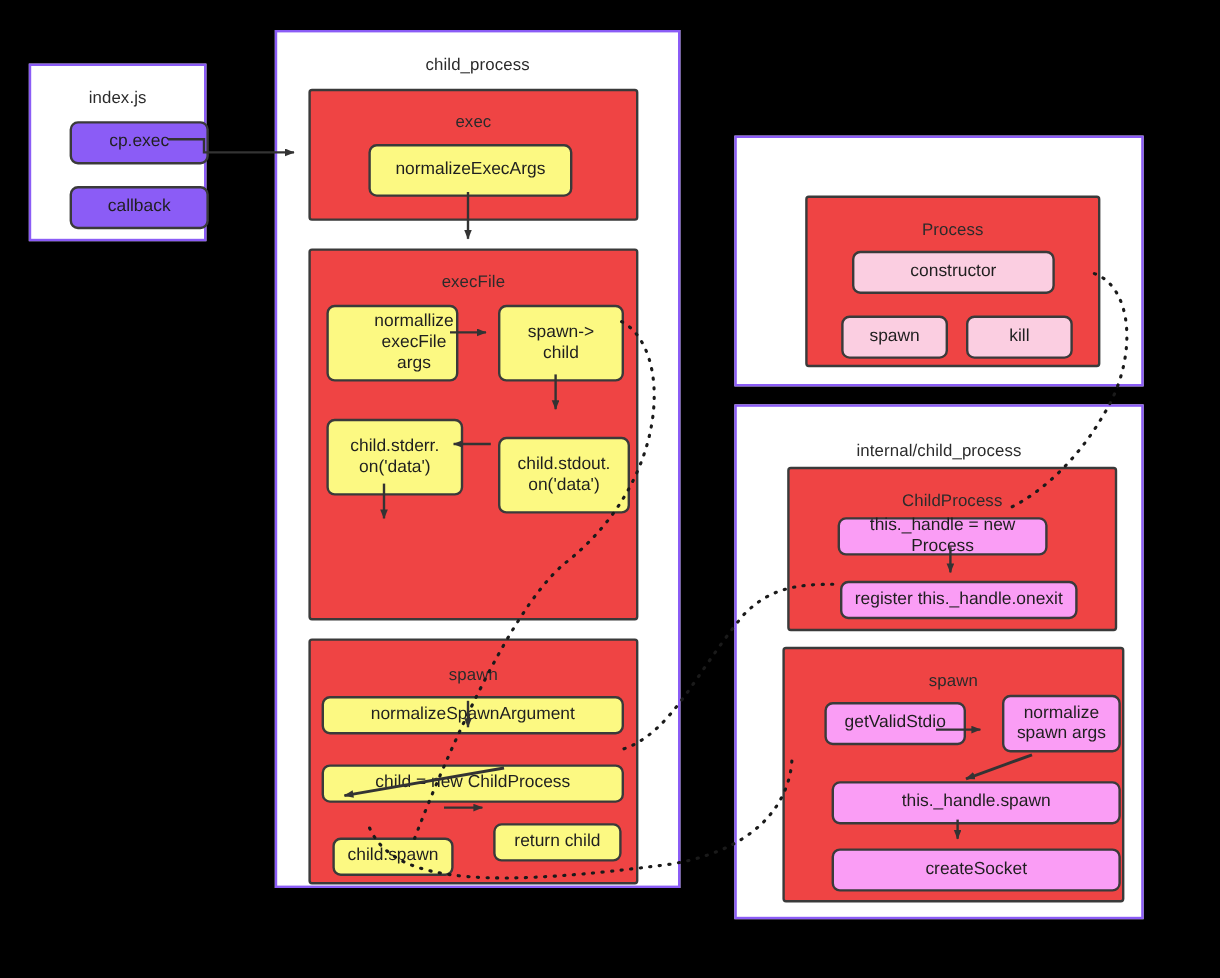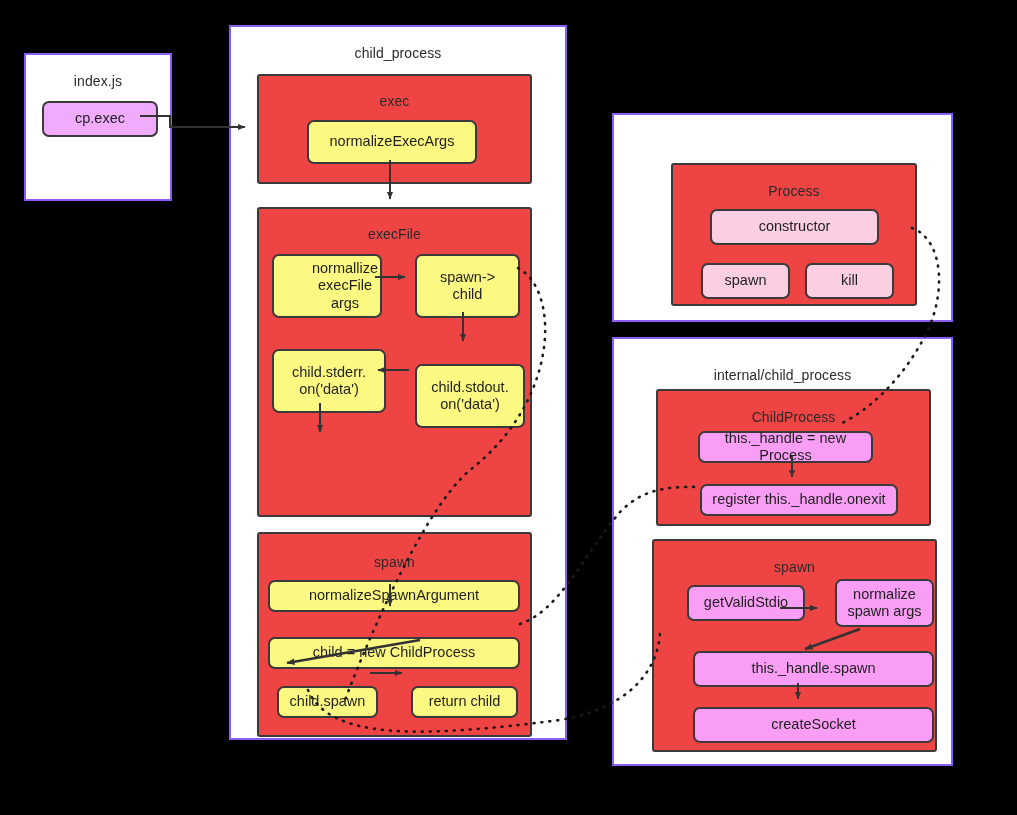--- a/index.html
+++ b/index.html
@@ -58,33 +58,34 @@
     display: flex;
     align-items: center;
     justify-content: center;
     text-align: center;
     color: #1f1f1f;
     font-size: 14.5px;
     line-height: 1.18;
     padding: 2px 4px;
     white-space: pre-line;
   }
-  .n-green  { background: #f0abfc; }
+  .n-green  { background: #8b5cf6; margin-left: 16px; }
   .n-yellow { background: #fcf982; }
   .n-pink   { background: #fbcee1; }
   .n-magenta{ background: #fa9df5; }
 </style>
 </head>
 <body>
 
 <div id="canvas">
 
   <div class="panel" style="left:24px; top:53px; width:148px; height:148px;">
     <div class="panel-title" style="top:18px;">index.js</div>
     <div class="node n-green" style="left:16px; top:46px; width:116px; height:36px;">cp.exec</div>
+    <div class="node n-green" style="left:16px; top:100px; width:116px; height:36px;">callback</div>
   </div>
 
   <div class="panel" style="left:229px; top:25px; width:338px; height:715px;">
     <div class="panel-title" style="top:18px;">child_process</div>
 
     <div class="group" style="left:26px; top:47px; width:275px; height:110px;">
       <div class="group-title" style="top:17px;">exec</div>
       <div class="node n-yellow" style="left:48px; top:44px; width:170px; height:44px;">normalizeExecArgs</div>
     </div>
 
@@ -97,21 +98,21 @@
       <div class="node n-yellow" style="left:13px; top:140px; width:114px; height:64px;">child.stderr.
 on('data')</div>
       <div class="node n-yellow" style="left:156px; top:155px; width:110px; height:64px;">child.stdout.
 on('data')</div>
     </div>
 
     <div class="group" style="left:26px; top:505px; width:275px; height:205px;">
       <div class="group-title" style="top:20px;">spawn</div>
       <div class="node n-yellow" style="left:9px; top:46px; width:252px; height:32px;">normalizeSpawnArgument</div>
       <div class="node n-yellow" style="left:9px; top:103px; width:252px; height:32px;">child = new ChildProcess</div>
-      <div class="node n-yellow" style="left:18px; top:152px; width:101px; height:32px;">child.spawn</div>
+      <div class="node n-yellow" style="left:18px; top:164px; width:101px; height:32px;">child.spawn</div>
       <div class="node n-yellow" style="left:152px; top:152px; width:107px; height:32px;">return child</div>
     </div>
   </div>
 
   <div class="panel" style="left:612px; top:113px; width:341px; height:209px;">
 
     <div class="group" style="left:57px; top:48px; width:246px; height:143px;">
       <div class="group-title" style="top:18px;">Process</div>
       <div class="node n-pink" style="left:37px; top:44px; width:169px; height:36px;">constructor</div>
       <div class="node n-pink" style="left:28px; top:98px; width:89px; height:36px;">spawn</div>

